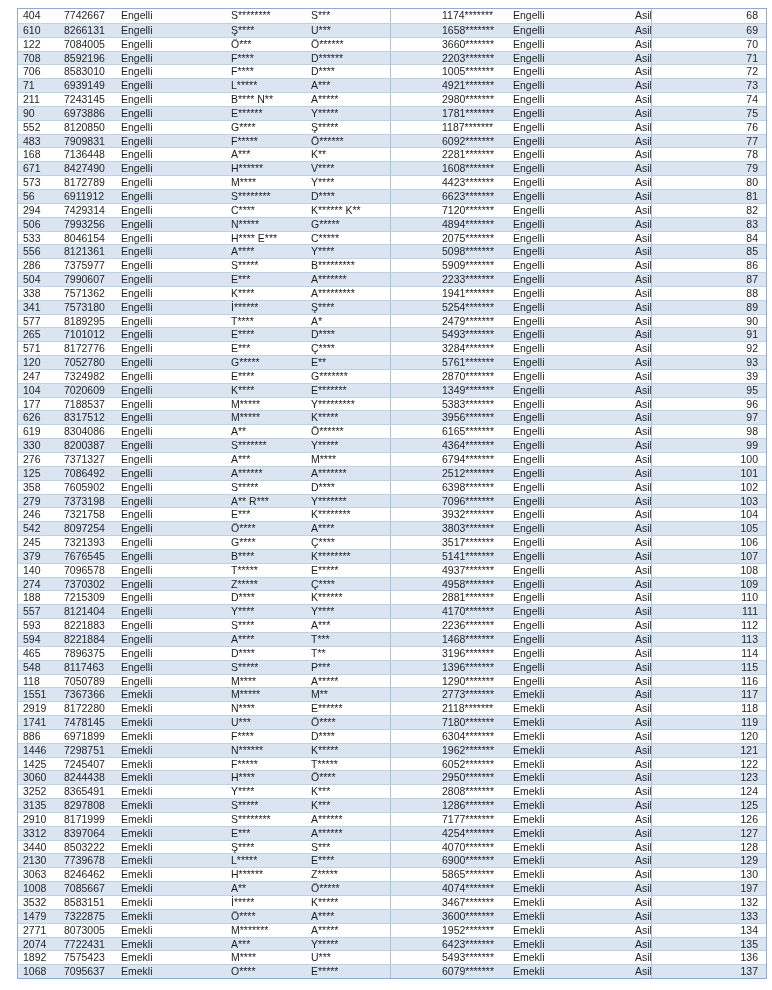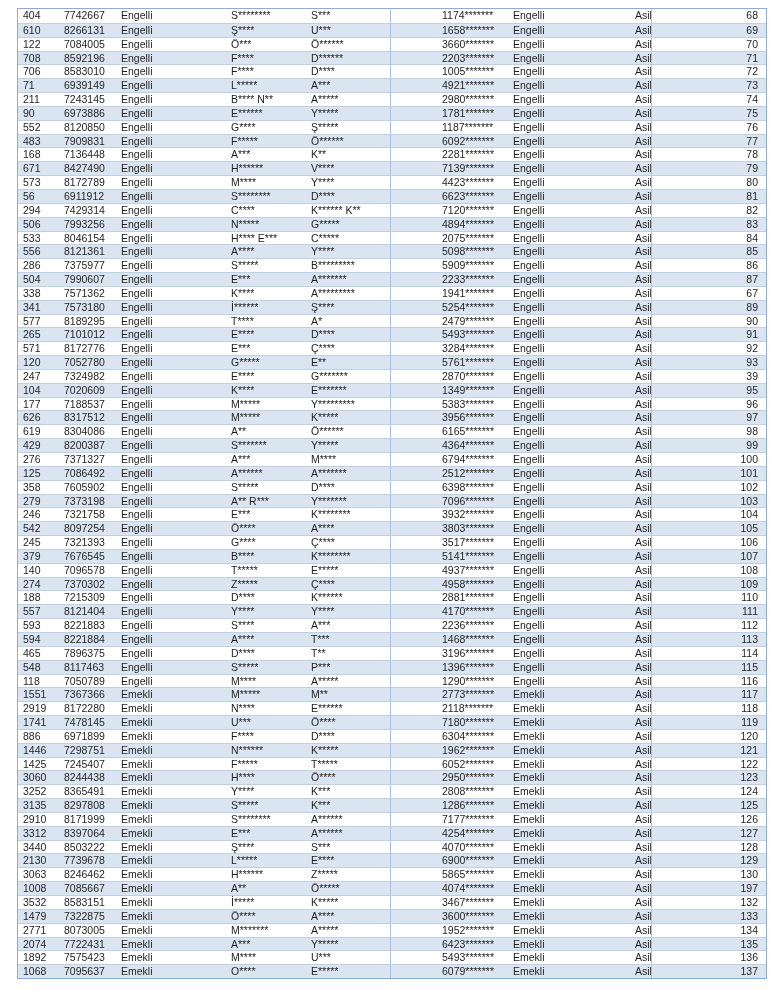--- a/index.html
+++ b/index.html
@@ -164,21 +164,21 @@
       <div class="cell c7">Engelli</div>
       <div class="cell c8">Asil</div>
       <div class="cell c9">78</div>
     </div>
     <div class="row">
       <div class="cell c1">671</div>
       <div class="cell c2">8427490</div>
       <div class="cell c3">Engelli</div>
       <div class="cell c4">H******</div>
       <div class="cell c5">V****</div>
-      <div class="cell c6">7139*******</div>
+      <div class="cell c6">1608*******</div>
       <div class="cell c7">Engelli</div>
       <div class="cell c8">Asil</div>
       <div class="cell c9">79</div>
     </div>
     <div class="row">
       <div class="cell c1">573</div>
       <div class="cell c2">8172789</div>
       <div class="cell c3">Engelli</div>
       <div class="cell c4">M****</div>
       <div class="cell c5">Y****</div>
@@ -266,21 +266,21 @@
     </div>
     <div class="row">
       <div class="cell c1">338</div>
       <div class="cell c2">7571362</div>
       <div class="cell c3">Engelli</div>
       <div class="cell c4">K****</div>
       <div class="cell c5">A*********</div>
       <div class="cell c6">1941*******</div>
       <div class="cell c7">Engelli</div>
       <div class="cell c8">Asil</div>
-      <div class="cell c9">67</div>
+      <div class="cell c9">88</div>
     </div>
     <div class="row">
       <div class="cell c1">341</div>
       <div class="cell c2">7573180</div>
       <div class="cell c3">Engelli</div>
       <div class="cell c4">İ******</div>
       <div class="cell c5">Ş****</div>
       <div class="cell c6">5254*******</div>
       <div class="cell c7">Engelli</div>
       <div class="cell c8">Asil</div>
@@ -379,21 +379,21 @@
       <div class="cell c2">8304086</div>
       <div class="cell c3">Engelli</div>
       <div class="cell c4">A**</div>
       <div class="cell c5">Ö******</div>
       <div class="cell c6">6165*******</div>
       <div class="cell c7">Engelli</div>
       <div class="cell c8">Asil</div>
       <div class="cell c9">98</div>
     </div>
     <div class="row">
-      <div class="cell c1">429</div>
+      <div class="cell c1">330</div>
       <div class="cell c2">8200387</div>
       <div class="cell c3">Engelli</div>
       <div class="cell c4">S*******</div>
       <div class="cell c5">Y*****</div>
       <div class="cell c6">4364*******</div>
       <div class="cell c7">Engelli</div>
       <div class="cell c8">Asil</div>
       <div class="cell c9">99</div>
     </div>
     <div class="row">

